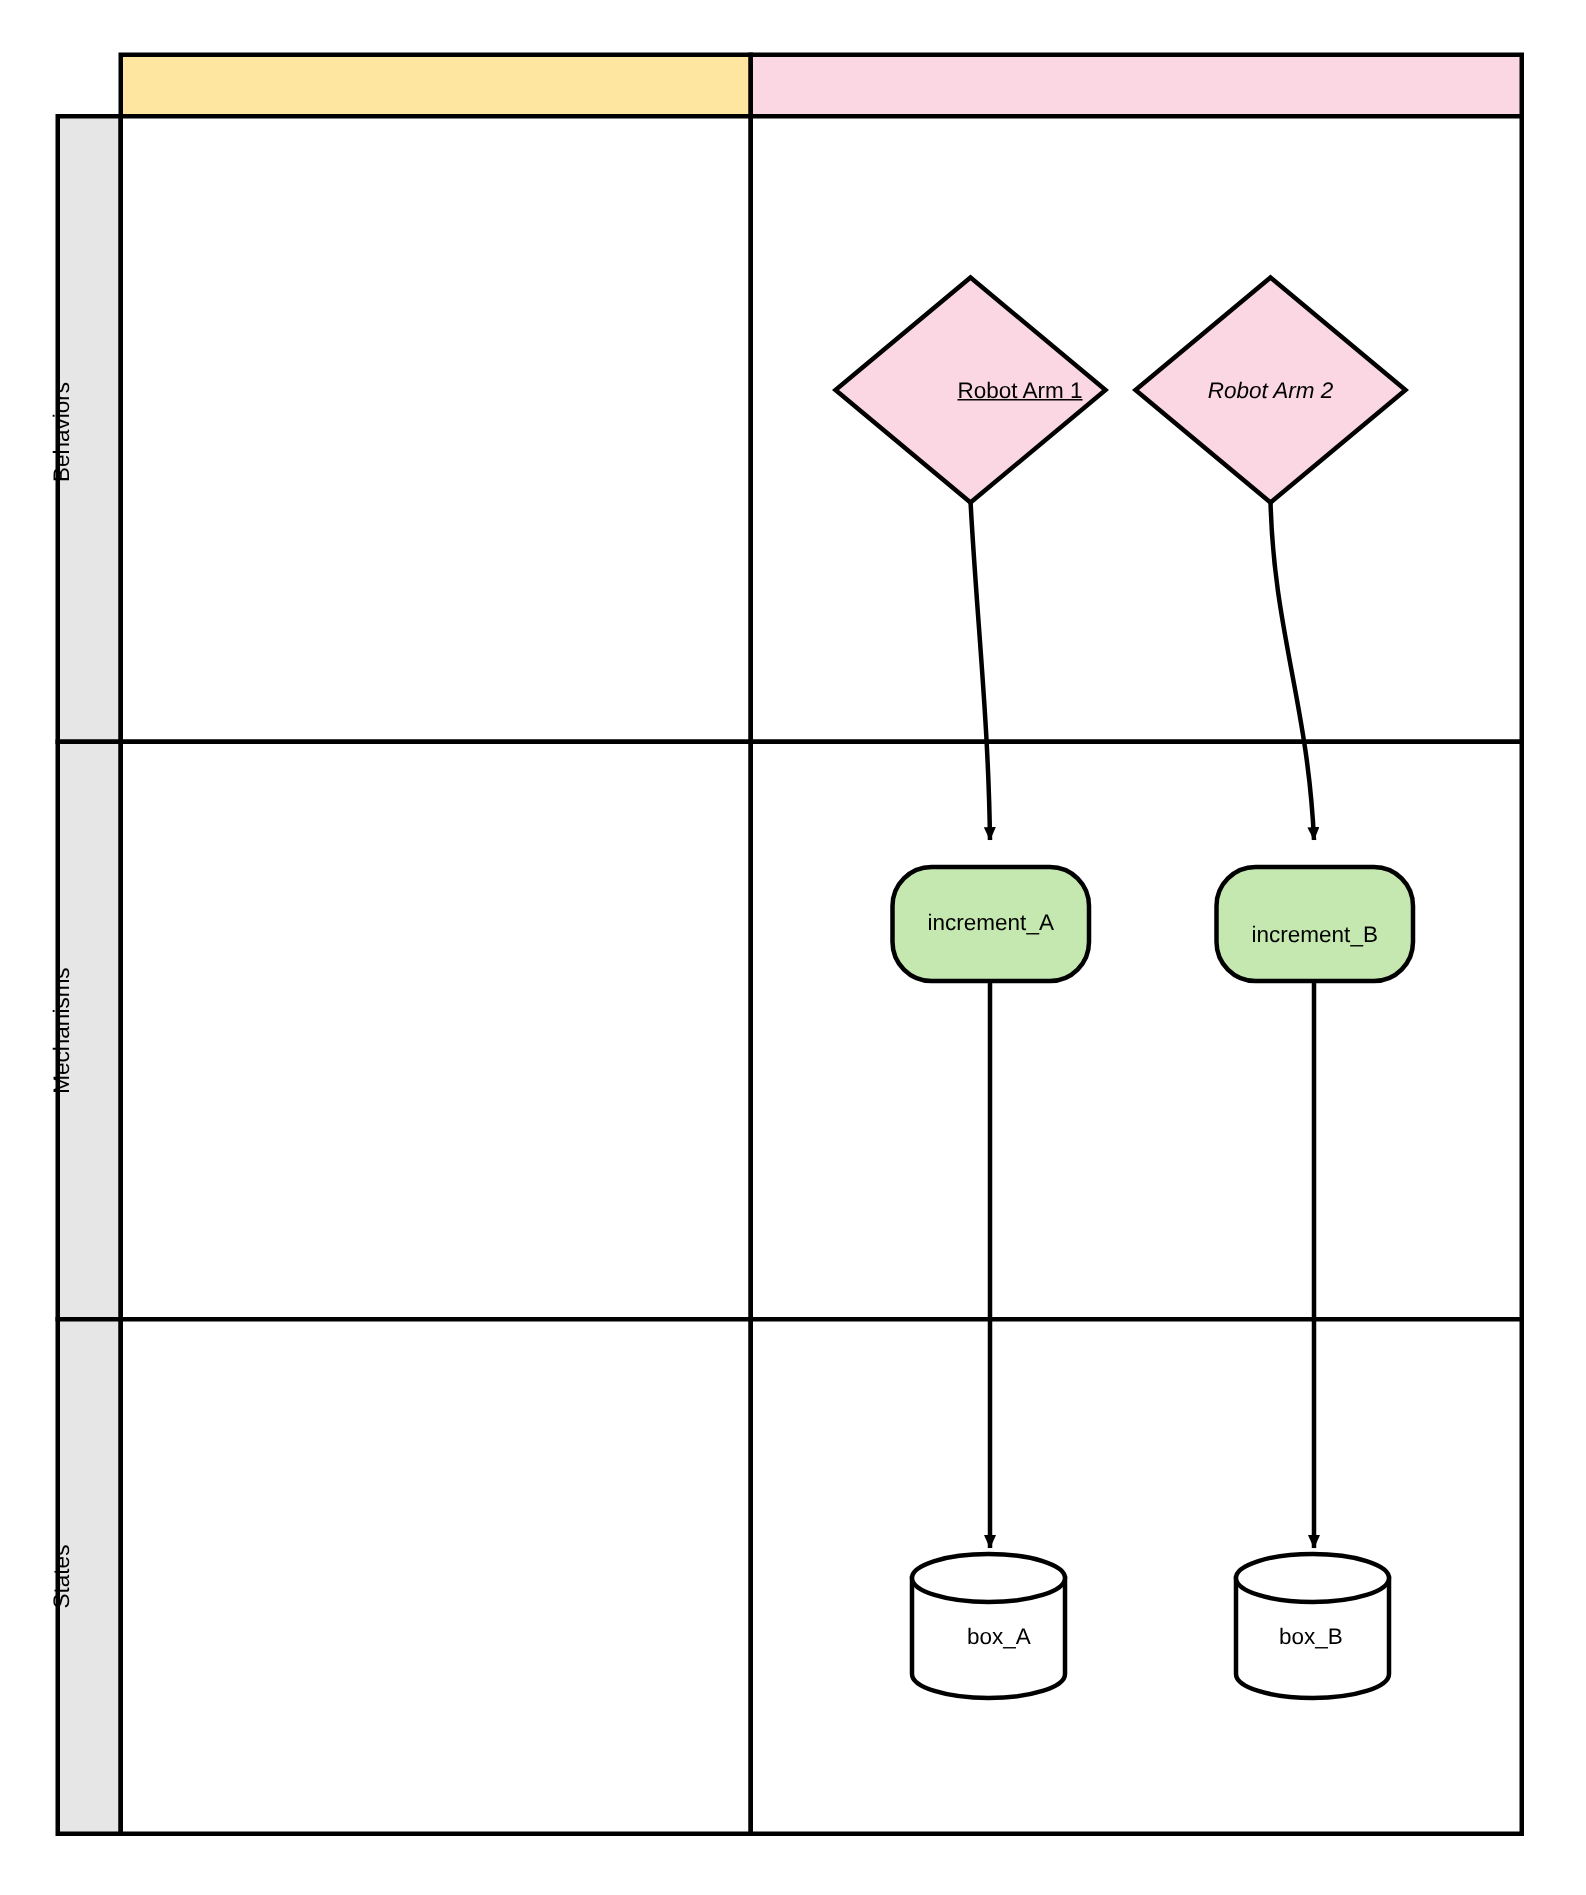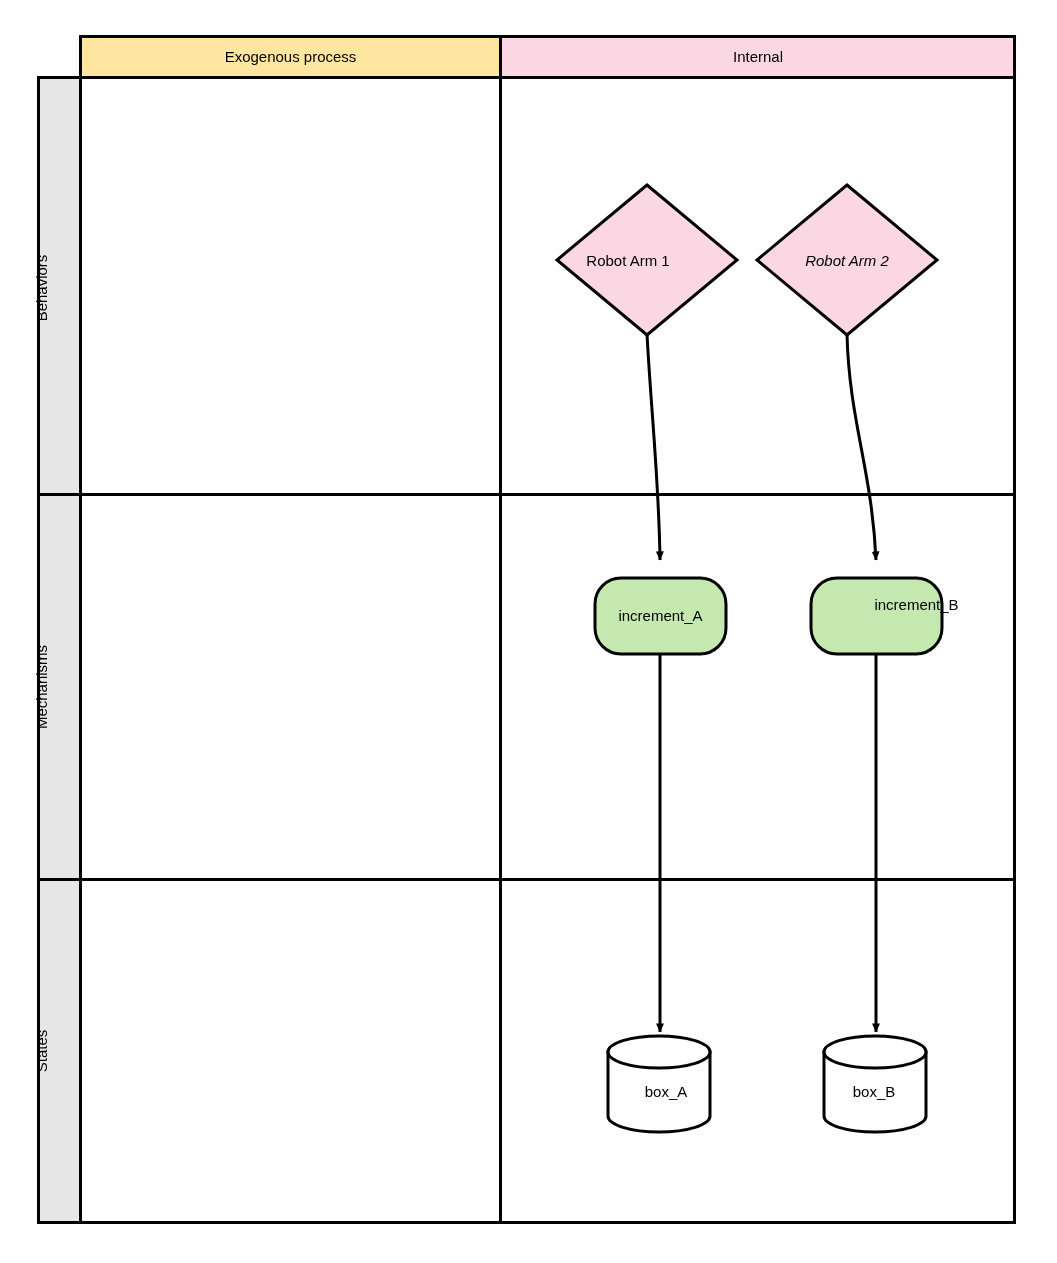--- a/index.html
+++ b/index.html
@@ -114,37 +114,35 @@
       <g>
         <path d="M 824 1052 L 824 1116 A 51 16 0 0 0 926 1116 L 926 1052 Z" fill="#ffffff" stroke="#000000" stroke-width="3"></path>
         <ellipse cx="875" cy="1052" rx="51" ry="16" fill="#ffffff" stroke="#000000" stroke-width="3"></ellipse>
       </g>
     </g>
   </svg>
 
   
 
   
-  <div class="lbl col-header-label" style="left:80px; top:36px; width:421px; height:41px;">Exogenous process</div>
 
-  <div class="lbl col-header-label" style="left:501px; top:36px; width:514px; height:41px;">Internal</div>
 
   
   <div class="lbl row-header-label" style="left:-38px; top:278px; width:160px; height:20px; line-height:20px;">Behaviors</div>
 
   <div class="lbl row-header-label" style="left:-41px; top:677px; width:166px; height:20px; line-height:20px;">Mechanisms</div>
 
   <div class="lbl row-header-label" style="left:-40px; top:1041px; width:164px; height:20px; line-height:20px;">States</div>
 
   
-  <div class="lbl node-label" style="left:548px; top:251px; width:160px; height:20px; line-height:20px;">Robot Arm 1</div>
+  <div class="lbl node-label" style="left:600px; top:251px; width:160px; height:20px; line-height:20px;text-decoration:underline;">Robot Arm 1</div>
 
   <div class="lbl node-label" style="left:767px; top:251px; width:160px; height:20px; line-height:20px;font-style:italic;">Robot Arm 2</div>
 
   <div class="lbl node-label" style="left:595px; top:606px; width:131px; height:20px; line-height:20px;">increment_A</div>
 
-  <div class="lbl node-label" style="left:811px; top:595px; width:131px; height:20px; line-height:20px;padding-left:40px;">increment_B</div>
+  <div class="lbl node-label" style="left:811px; top:614px; width:131px; height:20px; line-height:20px;">increment_B</div>
 
   <div class="lbl cyl-label" style="left:608px; top:1082px; width:116px; height:20px; line-height:20px;">box_A</div>
 
   <div class="lbl cyl-label" style="left:824px; top:1082px; width:100px; height:20px; line-height:20px;">box_B</div>
 
 </div>
 
 </body></html>

